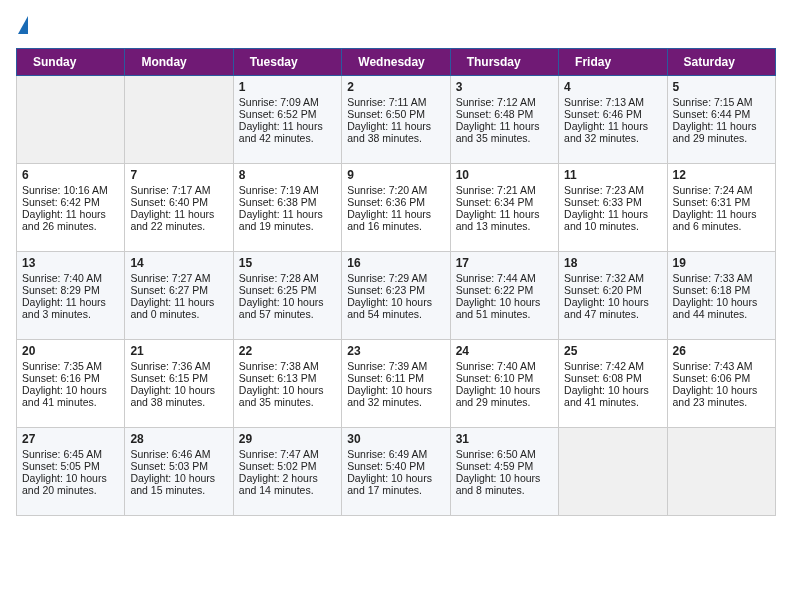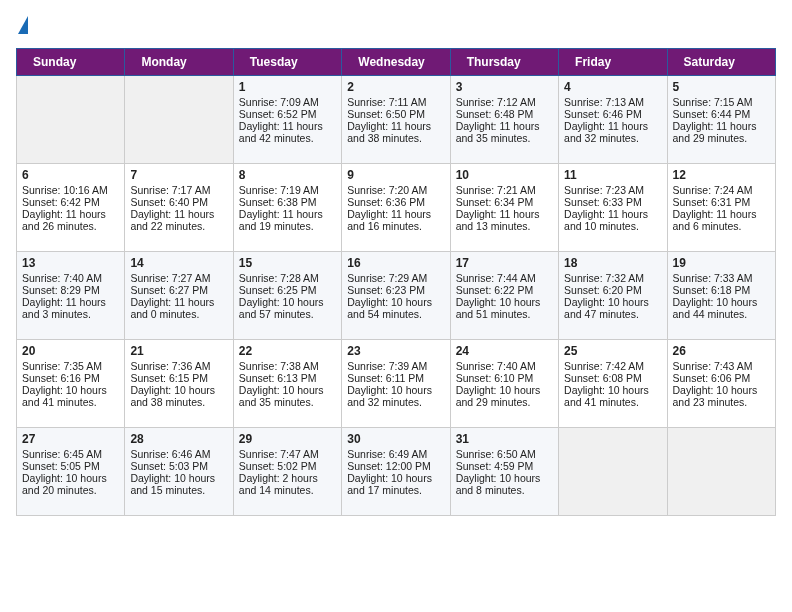--- a/index.html
+++ b/index.html
@@ -299,21 +299,21 @@
         </td>
         <td>
           <span class="day-num">29</span>
           <div>Sunrise: 7:47 AM</div>
           <div>Sunset: 5:02 PM</div>
           <div>Daylight: 2 hours and 14 minutes.</div>
         </td>
         <td>
           <span class="day-num">30</span>
           <div>Sunrise: 6:49 AM</div>
-          <div>Sunset: 12:00 PM</div>
+          <div>Sunset: 5:40 PM</div>
           <div>Daylight: 10 hours and 17 minutes.</div>
         </td>
         <td>
           <span class="day-num">31</span>
           <div>Sunrise: 6:50 AM</div>
           <div>Sunset: 4:59 PM</div>
           <div>Daylight: 10 hours and 8 minutes.</div>
         </td>
         <td class="cell-empty"></td>
         <td class="cell-empty"></td>

